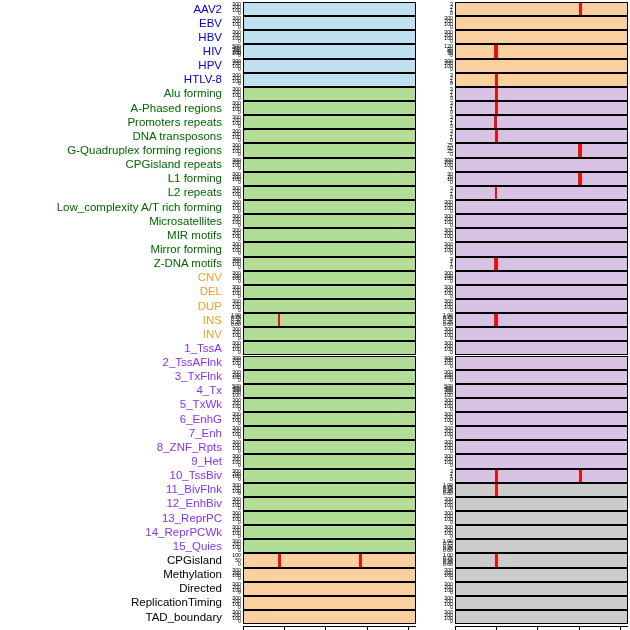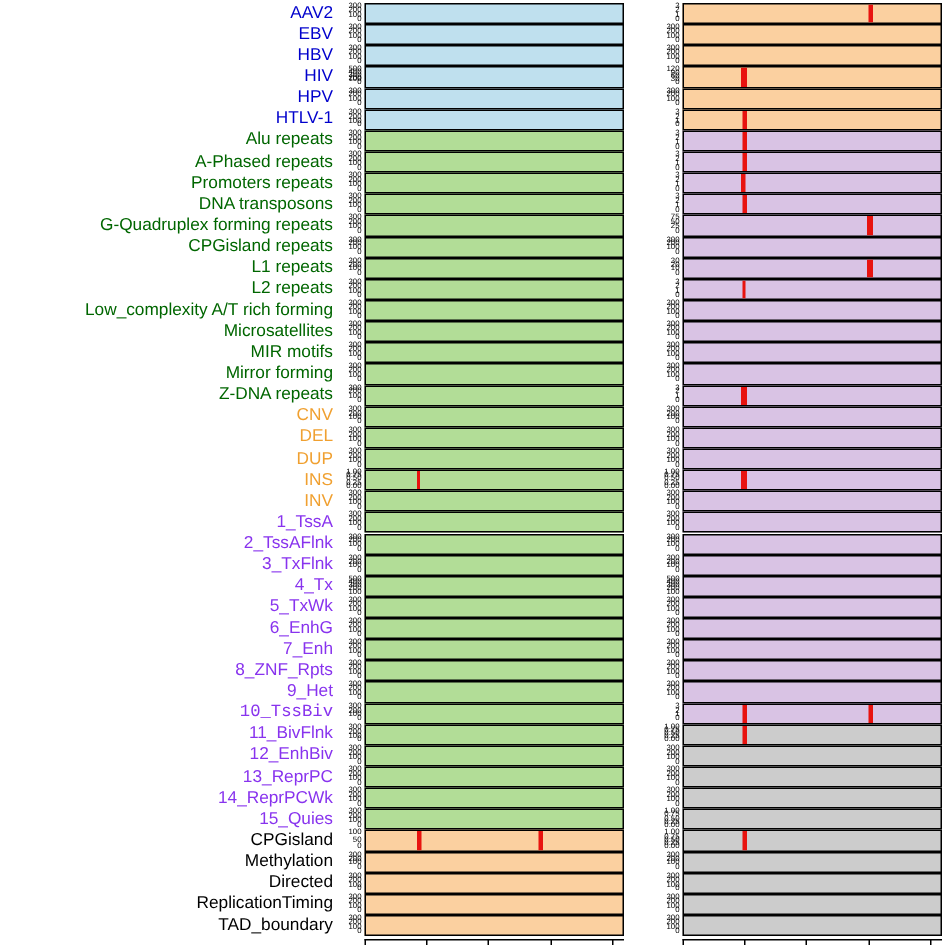--- a/index.html
+++ b/index.html
@@ -79,49 +79,49 @@
 </head>
 <body>
 
 <div id="root">
   <div class="label-col" id="labelCol">
       <div class="row-label" style="top: 2.57px; color: rgb(0, 0, 204);">AAV2</div>
       <div class="row-label" style="top: 16.71px; color: rgb(0, 0, 204);">EBV</div>
       <div class="row-label" style="top: 30.85px; color: rgb(0, 0, 204);">HBV</div>
       <div class="row-label" style="top: 44.99px; color: rgb(0, 0, 204);">HIV</div>
       <div class="row-label" style="top: 59.13px; color: rgb(0, 0, 204);">HPV</div>
-      <div class="row-label" style="top: 73.27px; color: rgb(0, 0, 204);">HTLV-1</div>
-      <div class="row-label" style="top: 87.41px; color: rgb(0, 102, 0);">Alu repeats</div>
-      <div class="row-label" style="top: 101.55px; color: rgb(0, 102, 0);">A-Phased repeats</div>
+      <div class="row-label" style="top: 73.27px; color: rgb(0, 0, 204);">HTLV-8</div>
+      <div class="row-label" style="top: 87.41px; color: rgb(0, 102, 0);">Alu forming</div>
+      <div class="row-label" style="top: 101.55px; color: rgb(0, 102, 0);">A-Phased regions</div>
       <div class="row-label" style="top: 115.69px; color: rgb(0, 102, 0);">Promoters repeats</div>
       <div class="row-label" style="top: 129.83px; color: rgb(0, 102, 0);">DNA transposons</div>
-      <div class="row-label" style="top: 143.97px; color: rgb(0, 102, 0);">G-Quadruplex forming repeats</div>
+      <div class="row-label" style="top: 143.97px; color: rgb(0, 102, 0);">G-Quadruplex forming regions</div>
       <div class="row-label" style="top: 158.11px; color: rgb(0, 102, 0);">CPGisland repeats</div>
-      <div class="row-label" style="top: 172.25px; color: rgb(0, 102, 0);">L1 repeats</div>
+      <div class="row-label" style="top: 172.25px; color: rgb(0, 102, 0);">L1 forming</div>
       <div class="row-label" style="top: 186.39px; color: rgb(0, 102, 0);">L2 repeats</div>
       <div class="row-label" style="top: 200.53px; color: rgb(0, 102, 0);">Low_complexity A/T rich forming</div>
       <div class="row-label" style="top: 214.67px; color: rgb(0, 102, 0);">Microsatellites</div>
       <div class="row-label" style="top: 228.81px; color: rgb(0, 102, 0);">MIR motifs</div>
       <div class="row-label" style="top: 242.95px; color: rgb(0, 102, 0);">Mirror forming</div>
-      <div class="row-label" style="top: 257.09px; color: rgb(0, 102, 0);">Z-DNA repeats</div>
+      <div class="row-label" style="top: 257.09px; color: rgb(0, 102, 0);">Z-DNA motifs</div>
       <div class="row-label" style="top: 271.23px; color: rgb(240, 160, 48);">CNV</div>
       <div class="row-label" style="top: 285.37px; color: rgb(240, 160, 48);">DEL</div>
       <div class="row-label" style="top: 299.51px; color: rgb(240, 160, 48);">DUP</div>
       <div class="row-label" style="top: 313.65px; color: rgb(240, 160, 48);">INS</div>
       <div class="row-label" style="top: 327.79px; color: rgb(240, 160, 48);">INV</div>
       <div class="row-label" style="top: 341.93px; color: rgb(136, 51, 238);">1_TssA</div>
       <div class="row-label" style="top: 356.07px; color: rgb(136, 51, 238);">2_TssAFlnk</div>
       <div class="row-label" style="top: 370.21px; color: rgb(136, 51, 238);">3_TxFlnk</div>
       <div class="row-label" style="top: 384.35px; color: rgb(136, 51, 238);">4_Tx</div>
       <div class="row-label" style="top: 398.49px; color: rgb(136, 51, 238);">5_TxWk</div>
       <div class="row-label" style="top: 412.63px; color: rgb(136, 51, 238);">6_EnhG</div>
       <div class="row-label" style="top: 426.77px; color: rgb(136, 51, 238);">7_Enh</div>
       <div class="row-label" style="top: 440.91px; color: rgb(136, 51, 238);">8_ZNF_Rpts</div>
       <div class="row-label" style="top: 455.05px; color: rgb(136, 51, 238);">9_Het</div>
-      <div class="row-label" style="top: 469.19px; color: rgb(136, 51, 238); font-family: Liberation Mono, monospace;">10_TssBiv</div>
+      <div class="row-label" style="top: 469.19px; color: rgb(136, 51, 238);">10_TssBiv</div>
       <div class="row-label" style="top: 483.33px; color: rgb(136, 51, 238);">11_BivFlnk</div>
       <div class="row-label" style="top: 497.47px; color: rgb(136, 51, 238);">12_EnhBiv</div>
       <div class="row-label" style="top: 511.61px; color: rgb(136, 51, 238);">13_ReprPC</div>
       <div class="row-label" style="top: 525.75px; color: rgb(136, 51, 238);">14_ReprPCWk</div>
       <div class="row-label" style="top: 539.89px; color: rgb(136, 51, 238);">15_Quies</div>
       <div class="row-label" style="top: 554.03px; color: rgb(0, 0, 0);">CPGisland</div>
       <div class="row-label" style="top: 568.17px; color: rgb(0, 0, 0);">Methylation</div>
       <div class="row-label" style="top: 582.31px; color: rgb(0, 0, 0);">Directed</div>
       <div class="row-label" style="top: 596.45px; color: rgb(0, 0, 0);">ReplicationTiming</div>
       <div class="row-label" style="top: 610.59px; color: rgb(0, 0, 0);">TAD_boundary</div>

